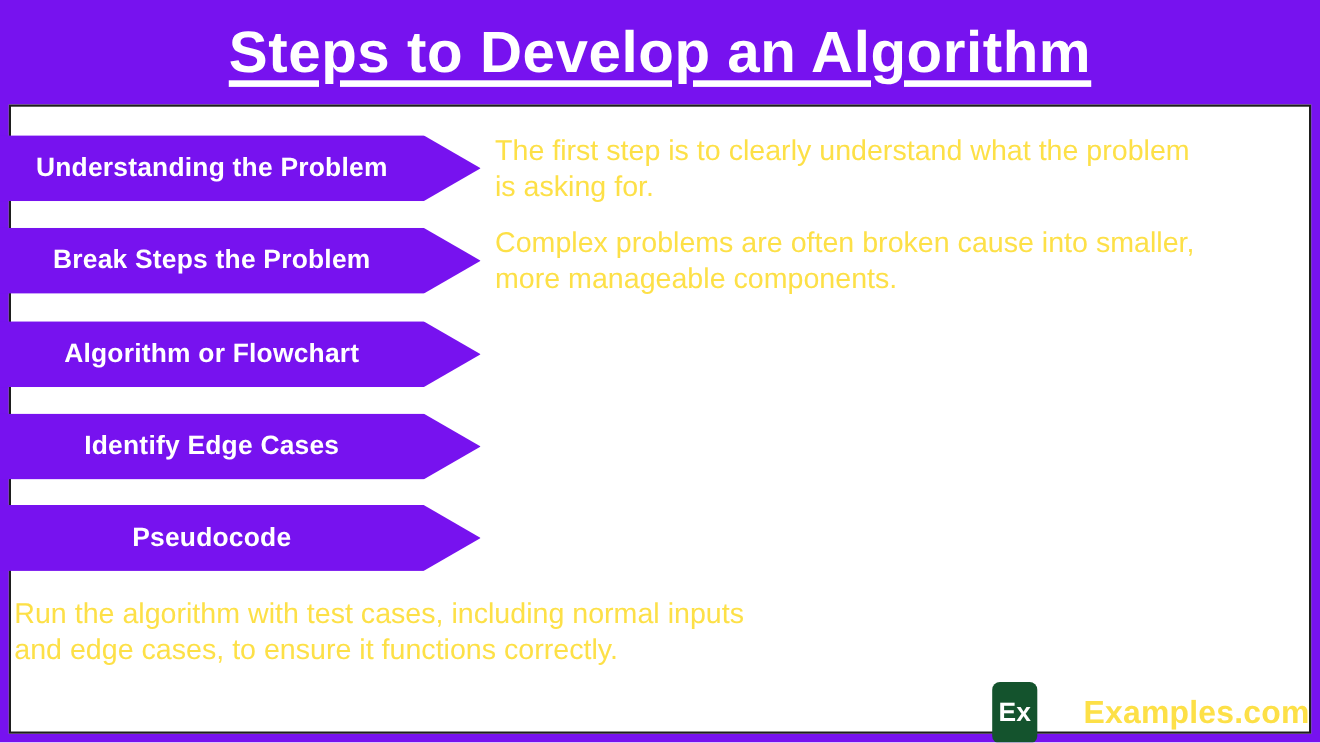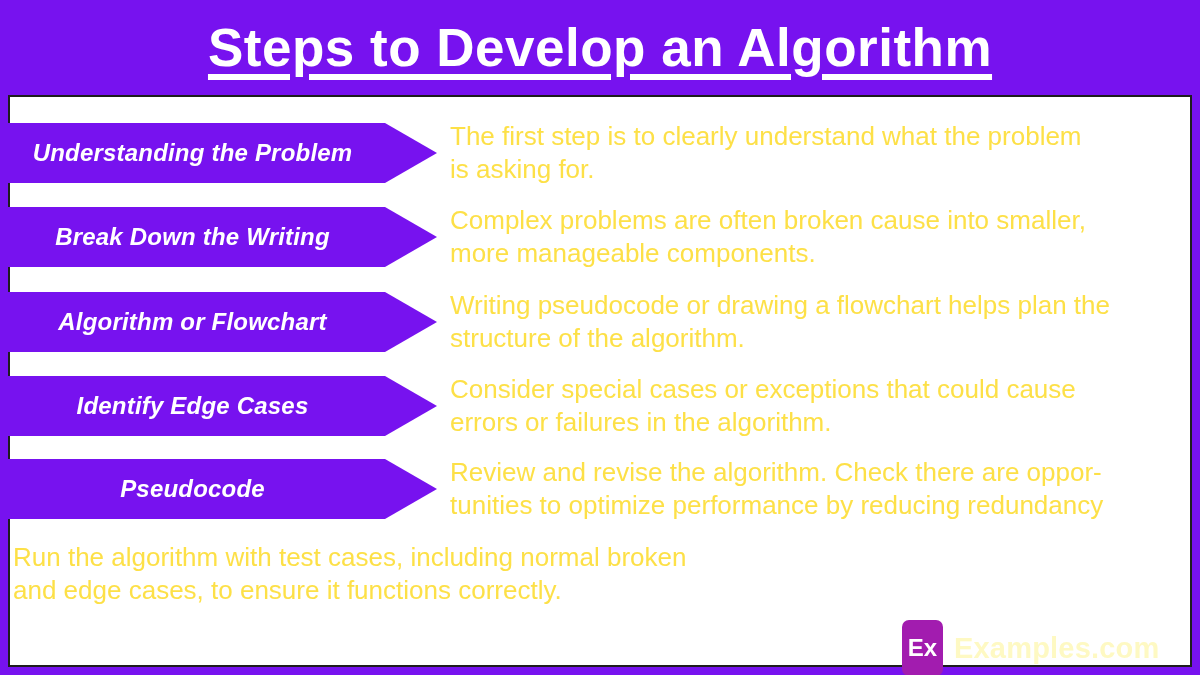--- a/index.html
+++ b/index.html
@@ -62,55 +62,55 @@
     justify-content: center;
     padding-right: 52px;
     box-sizing: border-box;
   }
   .arrow .step-label {
     color: #ffffff;
     font-weight: 700;
     font-size: 24px;
     letter-spacing: 0.2px;
     white-space: nowrap;
-    font-style: italic;
   }
   .desc {
     margin: 0 0 0 13px;
     width: 710px;
     font-size: 26px;
     line-height: 1.28;
     color: #fde047;
     white-space: pre-line;
   }
   .brand-logo {
     position: absolute;
     left: 902px;
     top: 620px;
     display: flex;
     align-items: center;
     gap: 11px;
   }
   .logo-badge {
     width: 41px;
     height: 56px;
-    background: #a21caf;
+    background: #14532d;
     border-radius: 7px;
     color: #ffffff;
     font-weight: 700;
     font-size: 24px;
     display: flex;
     align-items: center;
     justify-content: center;
   }
   .brand-name {
     font-size: 29px;
     font-weight: 700;
-    color: #fef9c3;
+    color: #fde047;
     letter-spacing: 0.2px;
+    margin-left: 31px;
   }
 </style>
 </head>
 <body>
 
 <div class="page">
 
   <div class="content-area"></div>
 
   <div class="header">
@@ -120,52 +120,46 @@
   <div class="row row-1">
     <div class="arrow">
       <span class="step-label">Understanding the Problem</span>
     </div>
     <p class="desc">The first step is to clearly understand what the problem
 is asking for.</p>
   </div>
 
   <div class="row row-2">
     <div class="arrow">
-      <span class="step-label">Break Down the Writing</span>
+      <span class="step-label">Break Steps the Problem</span>
     </div>
     <p class="desc">Complex problems are often broken cause into smaller,
 more manageable components.</p>
   </div>
 
   <div class="row row-3">
     <div class="arrow">
       <span class="step-label">Algorithm or Flowchart</span>
     </div>
-    <p class="desc">Writing pseudocode or drawing a flowchart helps plan the
-structure of the algorithm.</p>
   </div>
 
   <div class="row row-4">
     <div class="arrow">
       <span class="step-label">Identify Edge Cases</span>
     </div>
-    <p class="desc">Consider special cases or exceptions that could cause
-errors or failures in the algorithm.</p>
   </div>
 
   <div class="row row-5">
     <div class="arrow">
       <span class="step-label">Pseudocode</span>
     </div>
-    <p class="desc">Review and revise the algorithm. Check there are oppor-
-tunities to optimize performance by reducing redundancy</p>
   </div>
 
   <div class="row row-6">
-    <p class="desc">Run the algorithm with test cases, including normal broken
+    <p class="desc">Run the algorithm with test cases, including normal inputs
 and edge cases, to ensure it functions correctly.</p>
   </div>
 
   <div class="brand-logo">
     <span class="logo-badge">Ex</span>
     <span class="brand-name">Examples.com</span>
   </div>
 
 </div>
 

